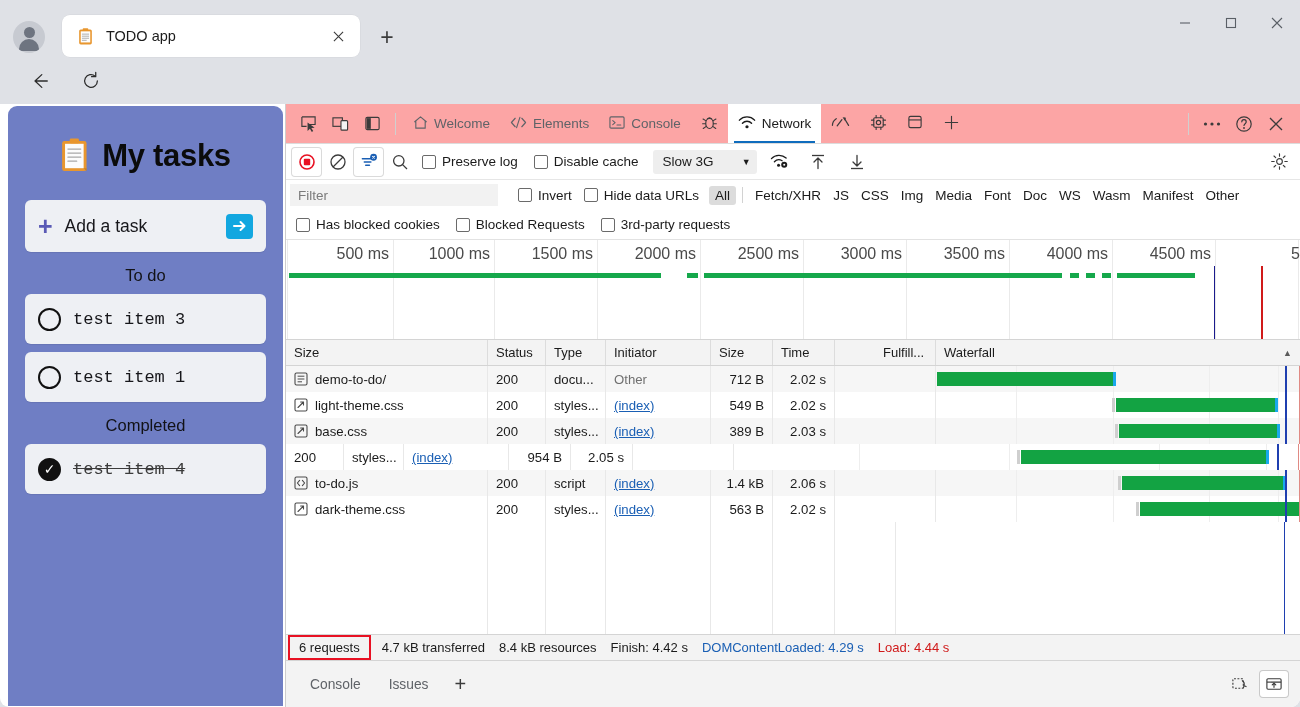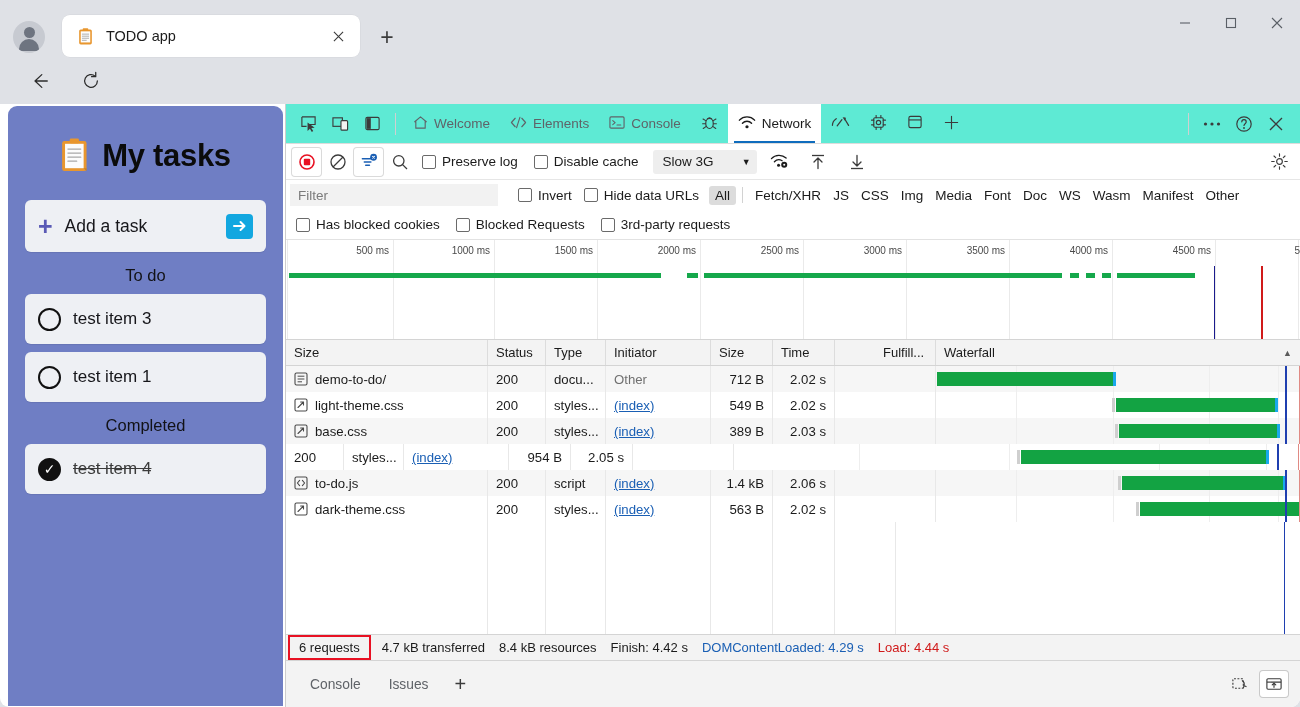--- a/index.html
+++ b/index.html
@@ -103,32 +103,32 @@
   .task { margin-bottom: 8px; height: 50px; }
   .radio {
     width: 23px; height: 23px; border-radius: 50%;
     border: 2.6px solid #111; flex: 0 0 auto;
   }
   .radio.done {
     background: #111; border-color: #111;
     display: flex; align-items: center; justify-content: center;
     color: #fff; font-size: 14px;
   }
-  .task-text { font-size: 17px; color: #16161a; margin-left: 12px; }
+  .task-text { font-size: 17px; color: #16161a; margin-left: 12px; font-family: Liberation Mono, monospace; }
   .task-text.struck { text-decoration: line-through; color: #3b3b3b; }
 
   
   .devtools {
     position: absolute; left: 285px; top: 104px; width: 1015px; height: 603px;
     background: #fff; border-left: 1px solid #cdcdcd;
     display: flex; flex-direction: column;
   }
   .dt-header {
     height: 40px; display: flex; align-items: center;
-    background: #5eead4; border-bottom: 1px solid #dcdcdc; flex: 0 0 auto;
+    background: #fca5a5; border-bottom: 1px solid #dcdcdc; flex: 0 0 auto;
     padding-left: 6px;
   }
   .dt-icobtn {
     width: 30px; height: 28px; display: flex; align-items: center; justify-content: center;
     color: #3b3b3b; border-radius: 3px; margin: 0 1px;
   }
   .dt-sep { width: 1px; height: 22px; background: #d0d0d0; margin: 0 7px; }
   .dt-tab {
     height: 39px; display: flex; align-items: center; gap: 6px;
     padding: 0 10px; font-size: 13.5px; color: #5f6368; position: relative;
@@ -168,21 +168,21 @@
 
   .dt-filterbar2 {
     height: 30px; display: flex; align-items: center; gap: 16px; background: #fff;
     padding: 0 10px; border-bottom: 1px solid #e2e2e2; flex: 0 0 auto;
   }
 
   
   .overview { height: 100px; position: relative; background: #fff; flex: 0 0 auto; border-bottom: 1px solid #d4d4d4; }
   .ov-ticks { position: absolute; inset: 0; }
   .ov-gridline { position: absolute; top: 0; bottom: 0; width: 1px; background: #eaeaea; }
-  .ov-tick-label { position: absolute; top: 5px; font-size: 10px; color: #4a4a4a; transform: translateX(-100%); padding-right: 4px; }
+  .ov-tick-label { position: absolute; top: 5px; font-size: 16px; color: #4a4a4a; transform: translateX(-100%); padding-right: 4px; }
   .ov-bandrow { position: absolute; left: 0; right: 0; top: 32px; height: 8px; }
   .ov-band { position: absolute; height: 5px; top: 1px; background: #15a84b; }
   .ov-marker { position: absolute; top: 26px; bottom: 0; width: 1.4px; }
 
   
   .reqtable { flex: 1 1 auto; display: flex; flex-direction: column; overflow: hidden; background: #fff; }
   .rt-head {
     height: 26px; display: flex; background: #f3f3f3; border-bottom: 1px solid #d4d4d4;
     font-size: 13px; color: #1b1b1b; flex: 0 0 auto;
   }

